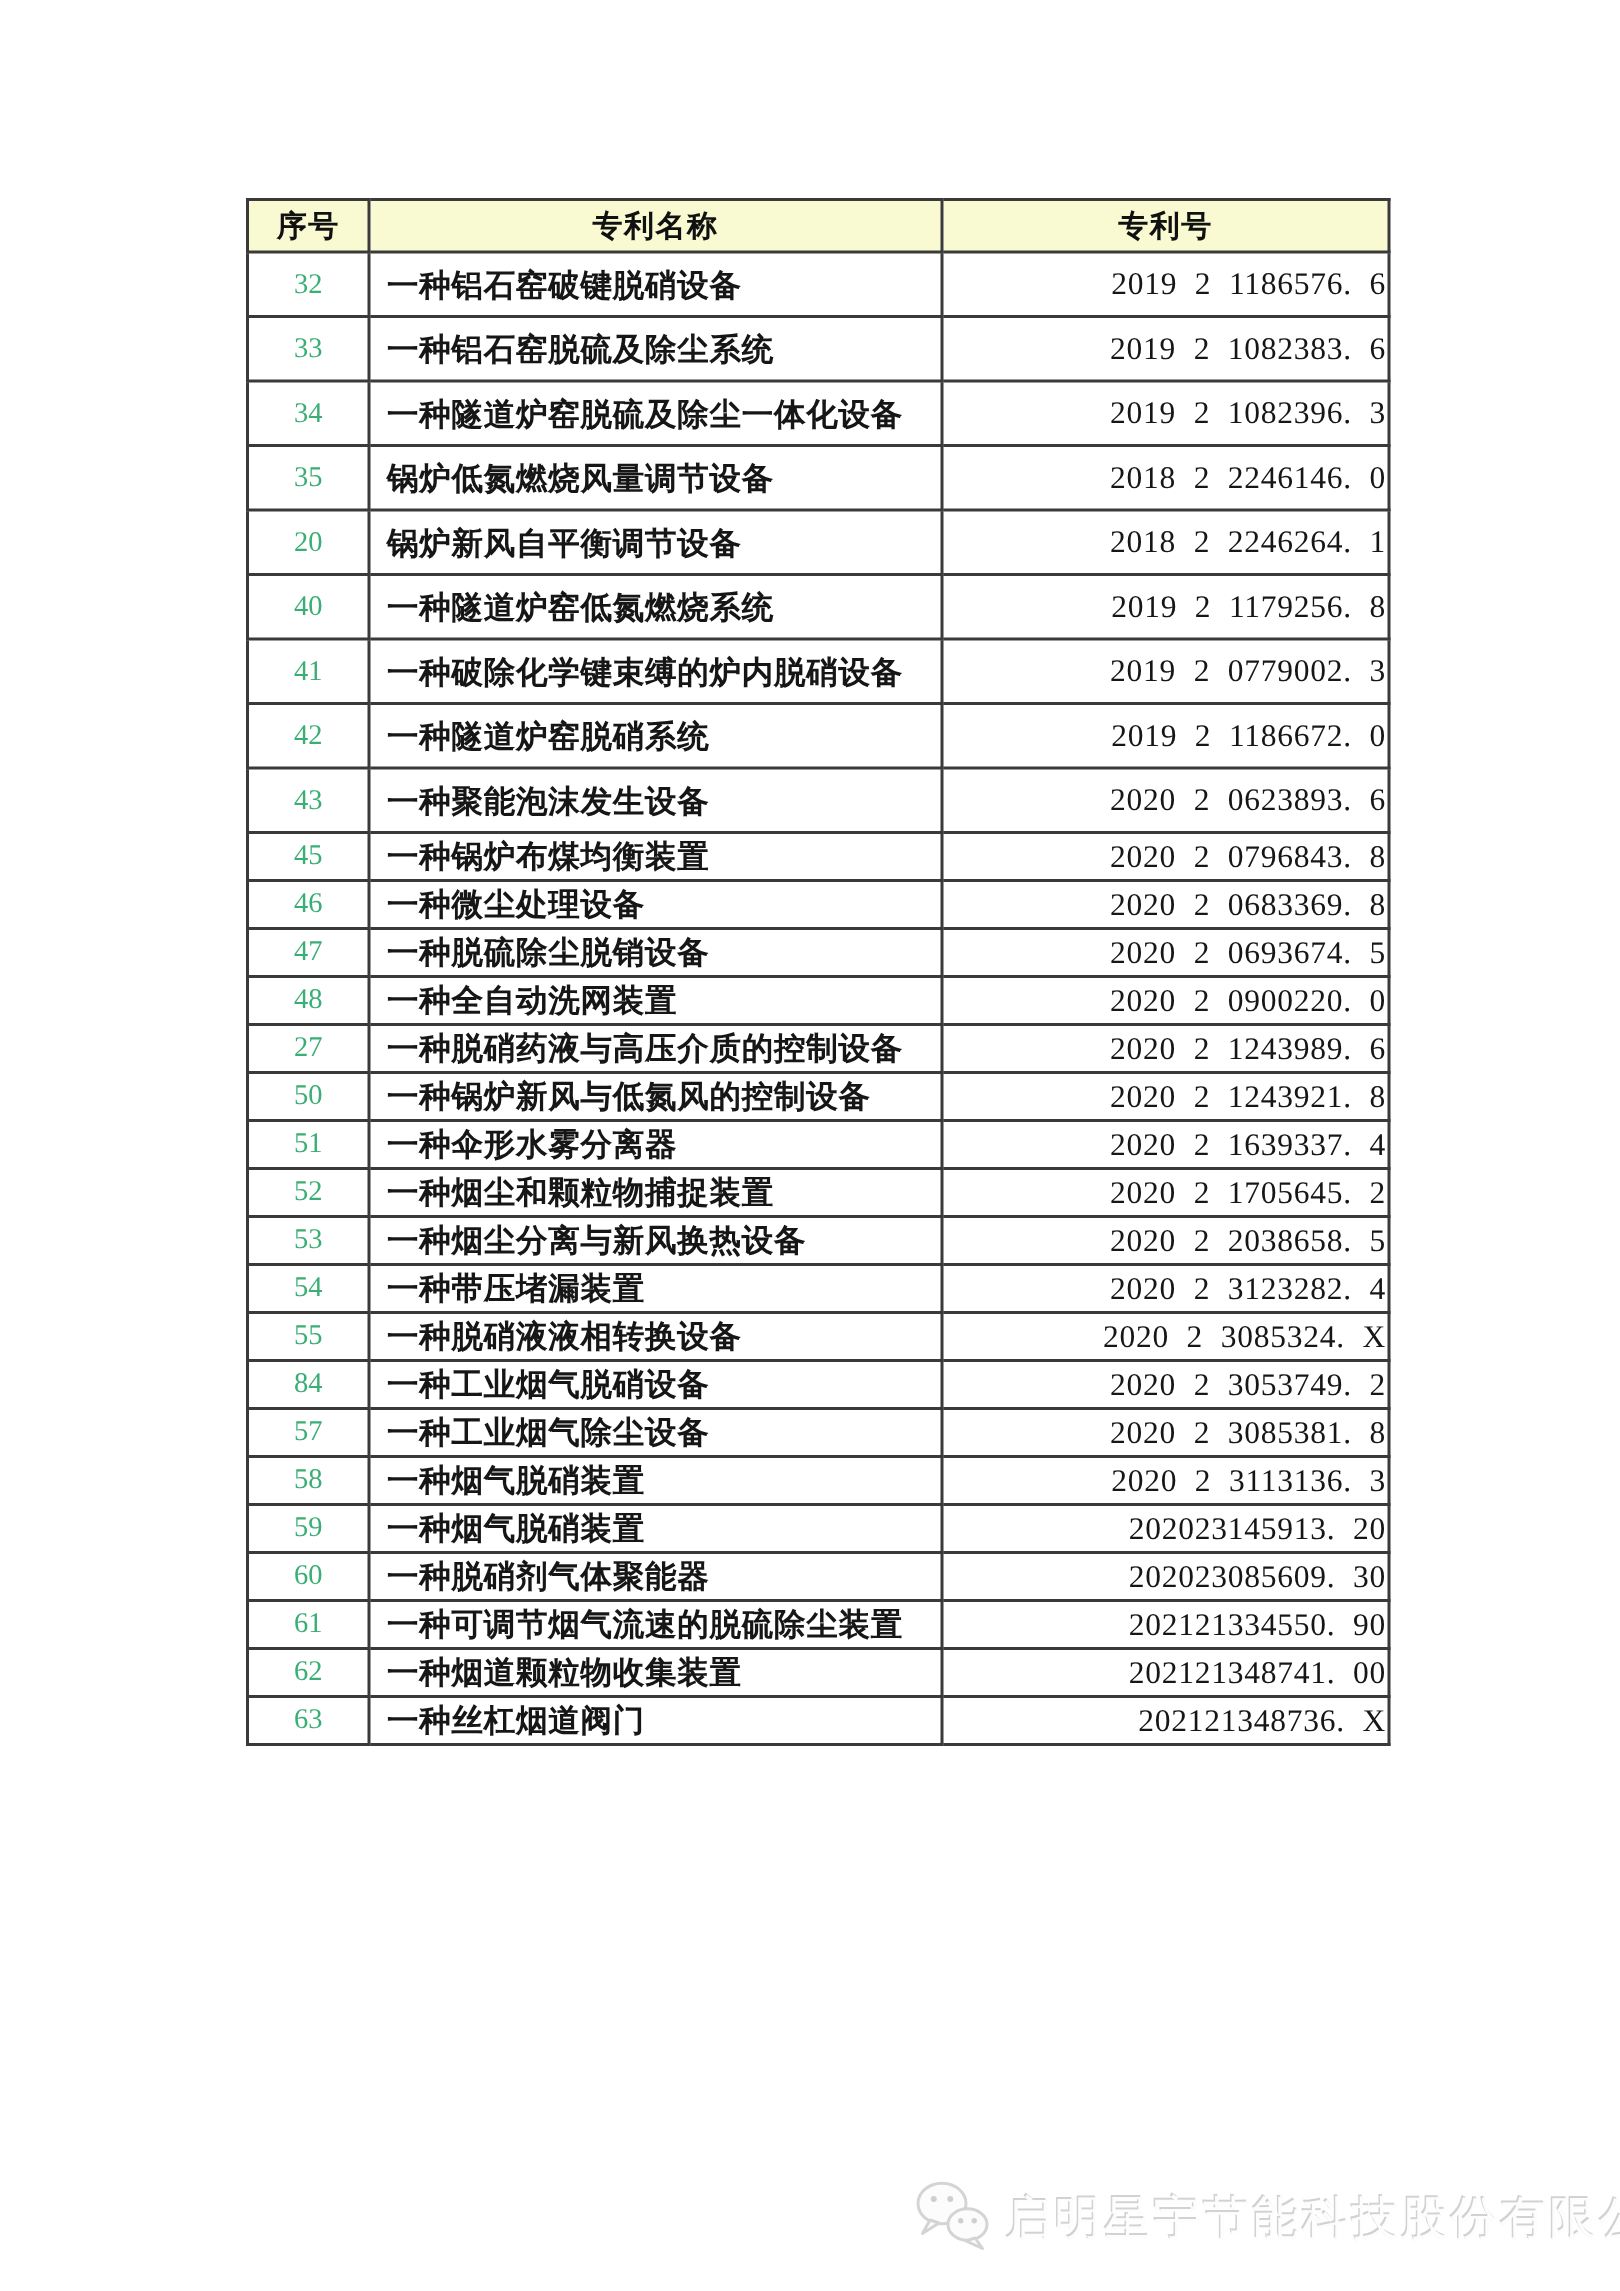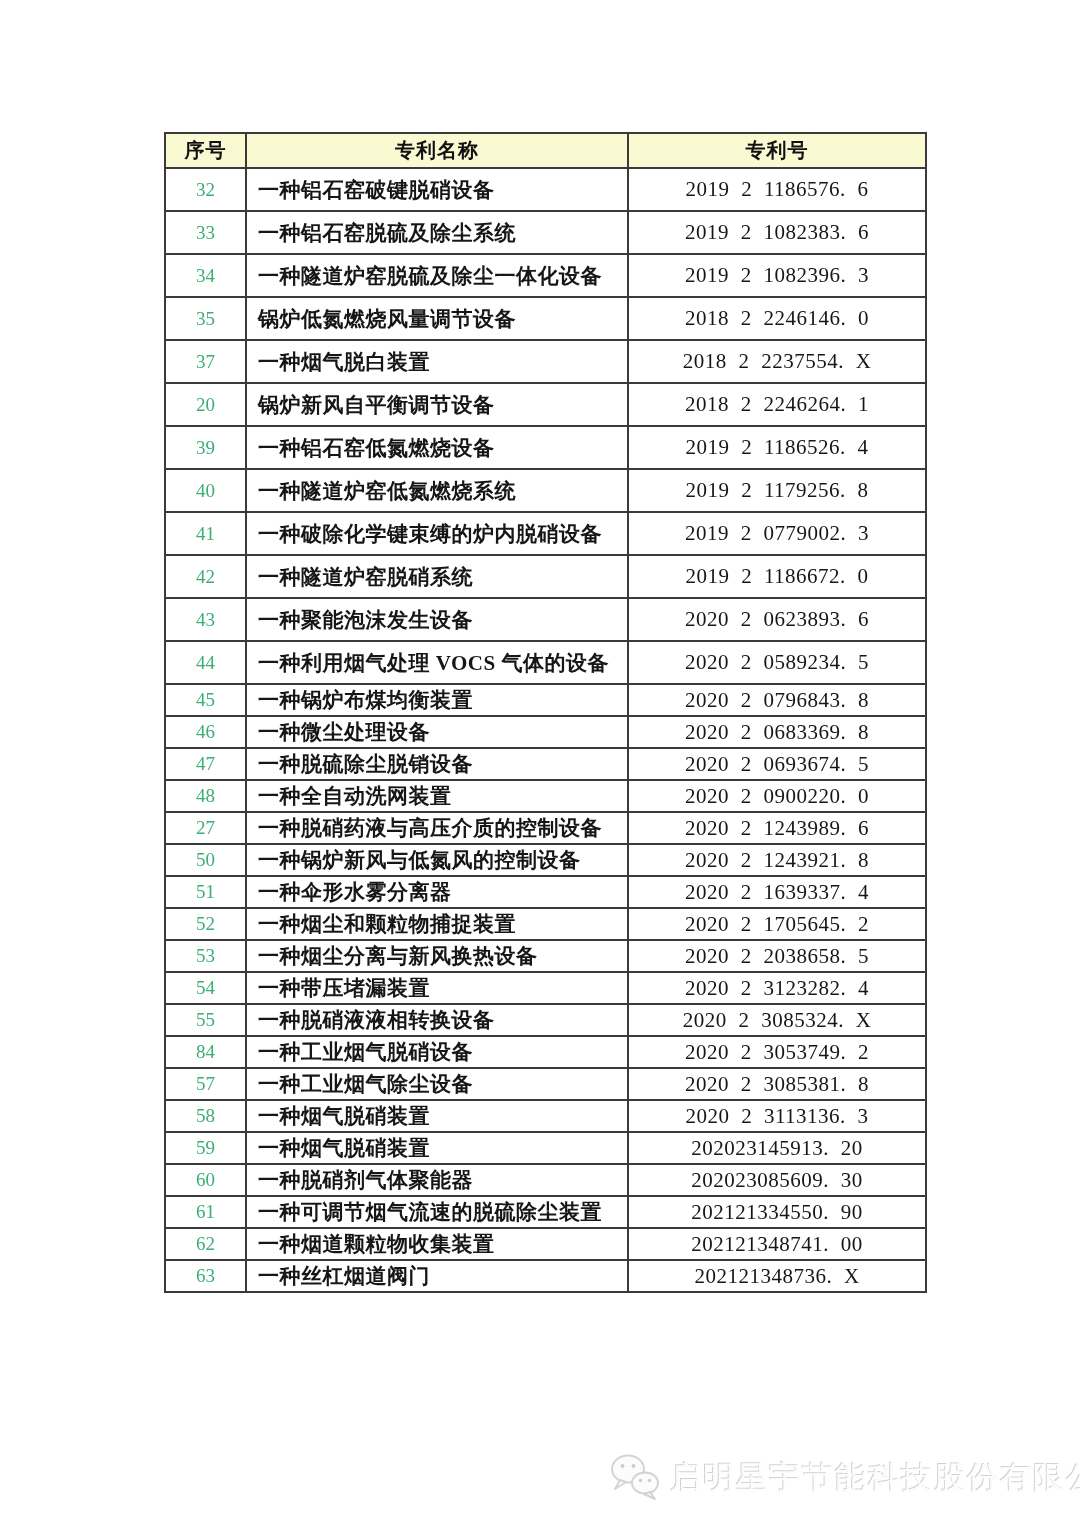--- a/index.html
+++ b/index.html
@@ -56,21 +56,21 @@
   td.col-name {
     text-align: left;
     padding-left: 11px;
     font-size: 21px;
     color: var(--text-color, #161616);
     letter-spacing: 0.5px;
     white-space: nowrap;
     font-weight: bold;
   }
   td.col-num {
-    text-align: center;
+    text-align: right;
     font-size: 21px;
     color: var(--text-color, #161616);
     white-space: pre;
     word-spacing: 6px;
     letter-spacing: 0.5px;
   }
 
   .watermark {
     position: absolute;
     left: 608px;
@@ -122,58 +122,43 @@
       <td class="col-no">34</td>
       <td class="col-name">一种隧道炉窑脱硫及除尘一体化设备</td>
       <td class="col-num">2019 2 1082396. 3</td>
     </tr>
           <tr class="row tall">
       <td class="col-no">35</td>
       <td class="col-name">锅炉低氮燃烧风量调节设备</td>
       <td class="col-num">2018 2 2246146. 0</td>
     </tr>
           <tr class="row tall">
-      <td class="col-no">37</td>
-      <td class="col-name">一种烟气脱白装置</td>
-      <td class="col-num">2018 2 2237554. X</td>
-    </tr>
-          <tr class="row tall">
       <td class="col-no">20</td>
       <td class="col-name">锅炉新风自平衡调节设备</td>
       <td class="col-num">2018 2 2246264. 1</td>
     </tr>
           <tr class="row tall">
-      <td class="col-no">39</td>
-      <td class="col-name">一种铝石窑低氮燃烧设备</td>
-      <td class="col-num">2019 2 1186526. 4</td>
-    </tr>
-          <tr class="row tall">
       <td class="col-no">40</td>
       <td class="col-name">一种隧道炉窑低氮燃烧系统</td>
       <td class="col-num">2019 2 1179256. 8</td>
     </tr>
           <tr class="row tall">
       <td class="col-no">41</td>
       <td class="col-name">一种破除化学键束缚的炉内脱硝设备</td>
       <td class="col-num">2019 2 0779002. 3</td>
     </tr>
           <tr class="row tall">
       <td class="col-no">42</td>
       <td class="col-name">一种隧道炉窑脱硝系统</td>
       <td class="col-num">2019 2 1186672. 0</td>
     </tr>
           <tr class="row tall">
       <td class="col-no">43</td>
       <td class="col-name">一种聚能泡沫发生设备</td>
       <td class="col-num">2020 2 0623893. 6</td>
-    </tr>
-          <tr class="row tall">
-      <td class="col-no">44</td>
-      <td class="col-name">一种利用烟气处理 VOCS 气体的设备</td>
-      <td class="col-num">2020 2 0589234. 5</td>
     </tr>
           <tr class="row">
       <td class="col-no">45</td>
       <td class="col-name">一种锅炉布煤均衡装置</td>
       <td class="col-num">2020 2 0796843. 8</td>
     </tr>
           <tr class="row">
       <td class="col-no">46</td>
       <td class="col-name">一种微尘处理设备</td>
       <td class="col-num">2020 2 0683369. 8</td>

